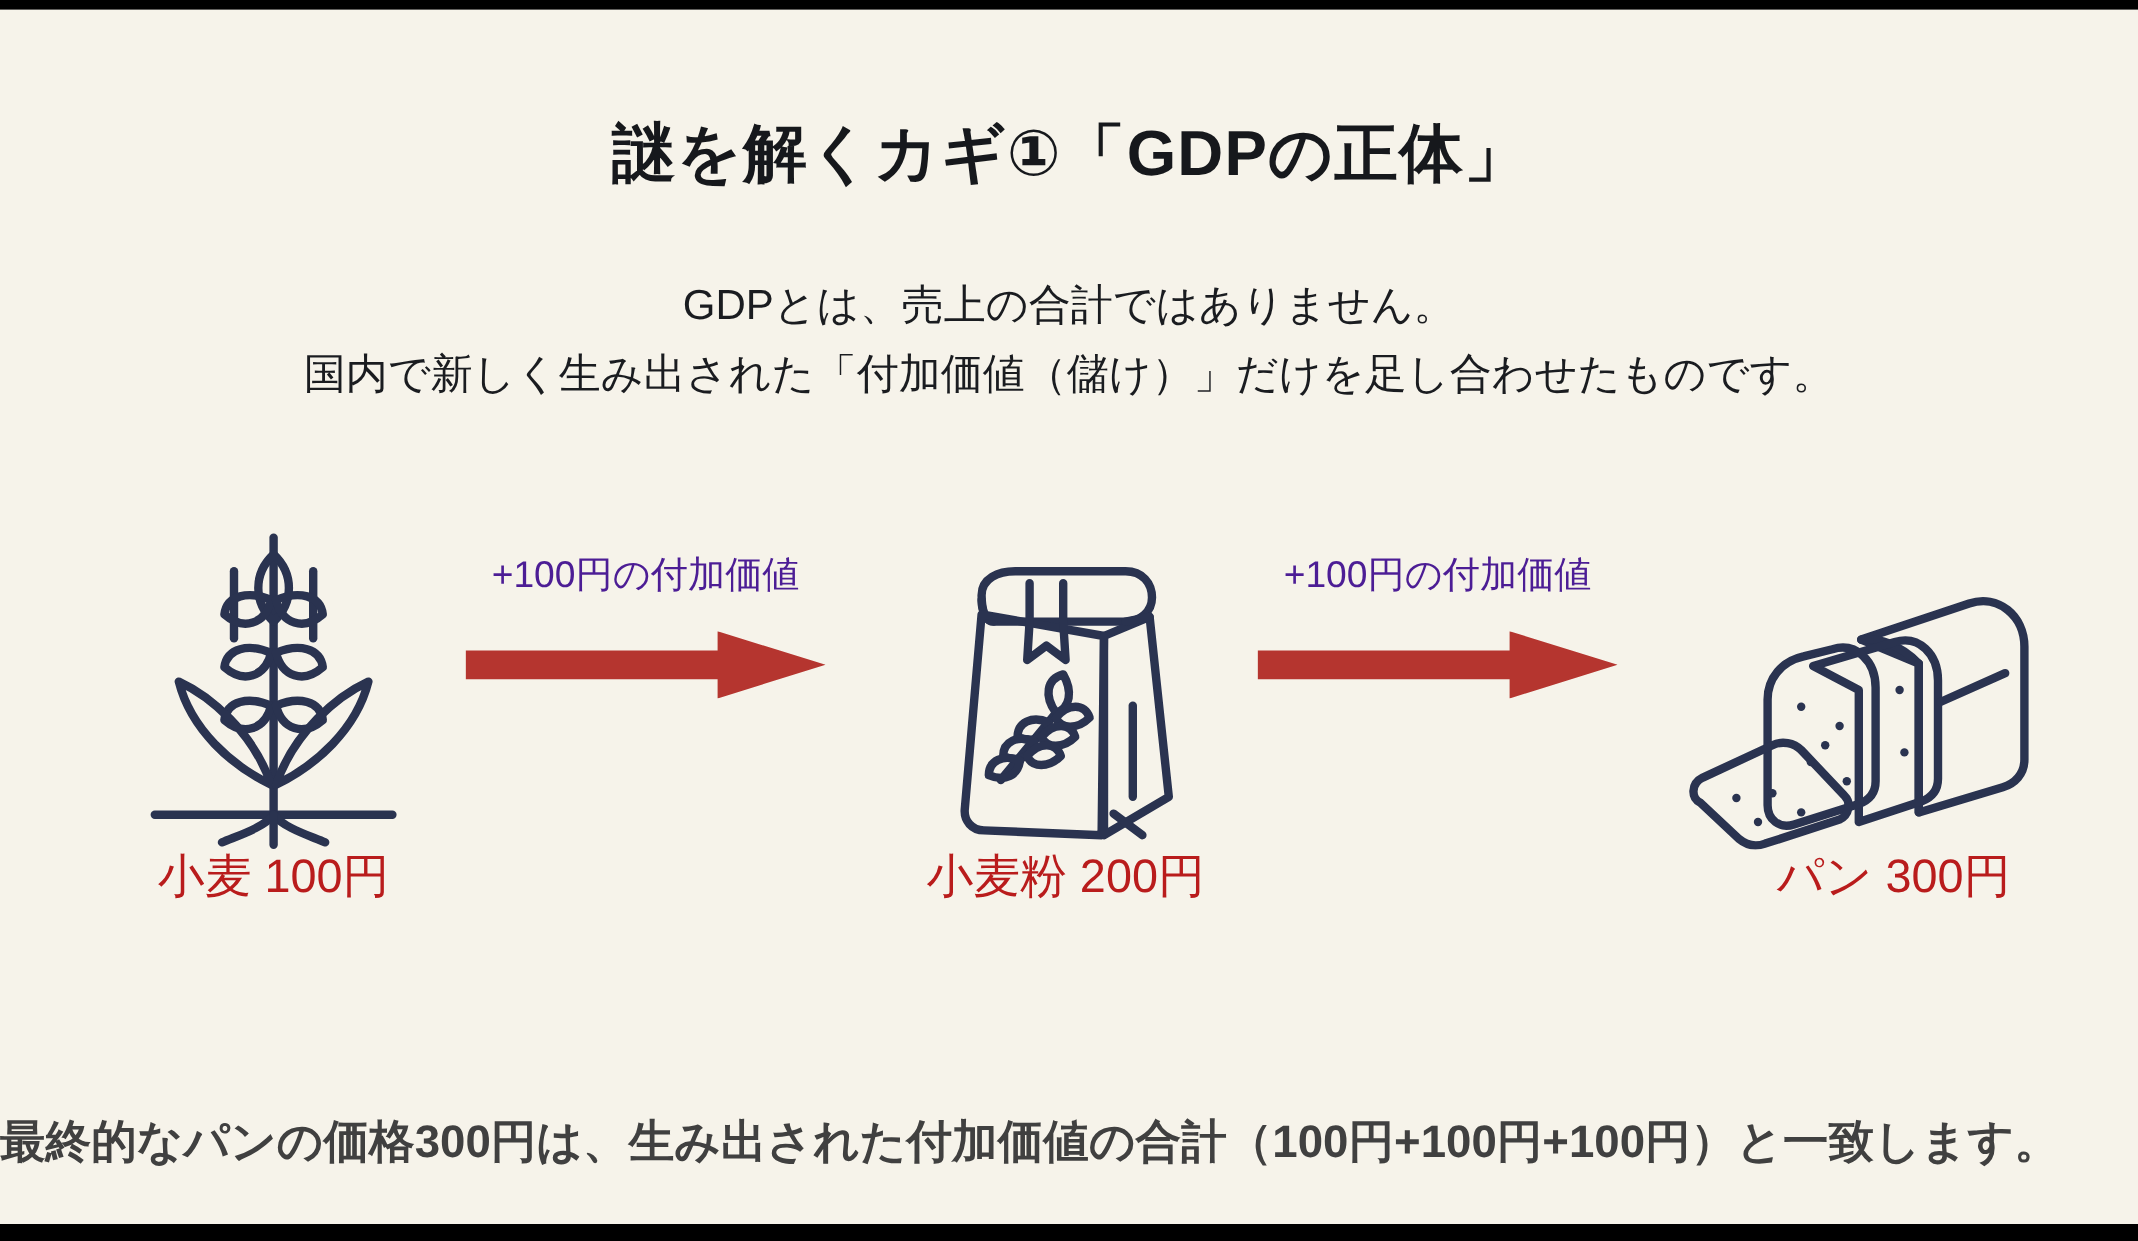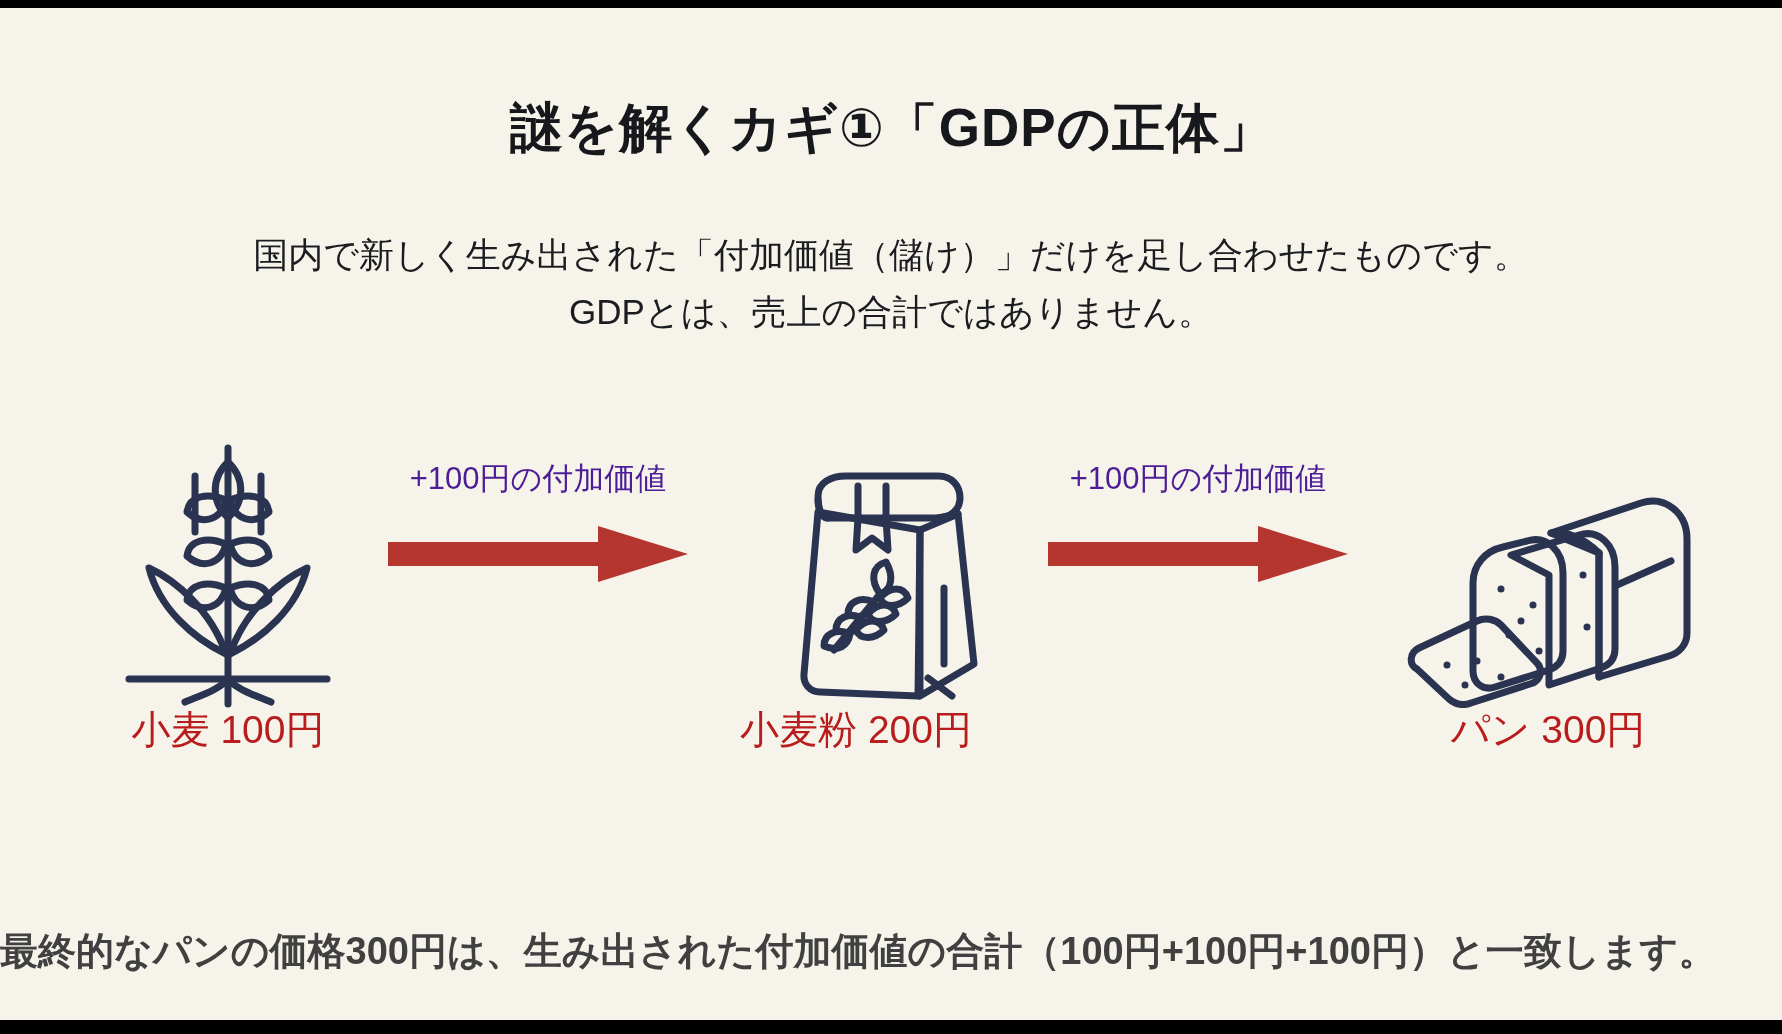--- a/index.html
+++ b/index.html
@@ -86,22 +86,22 @@
   .flow-label {
     position: absolute;
     top: 265px;
     width: 300px;
     text-align: center;
     font-size: 39px;
     color: #b91c1c;
     white-space: nowrap;
   }
   .flow-label.wheat  { left: 78px; }
-  .flow-label.flour  { left: 706px; }
-  .flow-label.bread  { left: 1398px; text-align: center; }
+  .flow-label.flour  { left: 738px; }
+  .flow-label.bread  { left: 1428px; text-align: center; }
 
   
   .arrow-group {
     position: absolute;
     top: 20px;
     width: 320px;
     height: 150px;
   }
   .arrow-group.one { left: 378px; }
   .arrow-group.two { left: 1038px; }
@@ -153,22 +153,22 @@
 
 <div class="slide-frame">
 
   <div class="bar-top"></div>
 
   <div class="slide-canvas">
 
     <div class="title">謎を解くカギ①「GDPの正体」</div>
 
     <div class="subtitle-block">
+      <div class="subtitle-line">GDPとは、売上の合計ではありません。</div>
       <div class="subtitle-line">国内で新しく生み出された「付加価値（儲け）」だけを足し合わせたものです。</div>
-      <div class="subtitle-line">GDPとは、売上の合計ではありません。</div>
     </div>
 
     <div class="flow-row">
 
       <div class="flow-node wheat">
         <span>
           <svg width="210" height="268" viewBox="0 0 210 268" fill="none" stroke="#2a3350" stroke-width="7" stroke-linecap="round" stroke-linejoin="round">
 
             <path d="M105 8 L105 238"></path>
 

